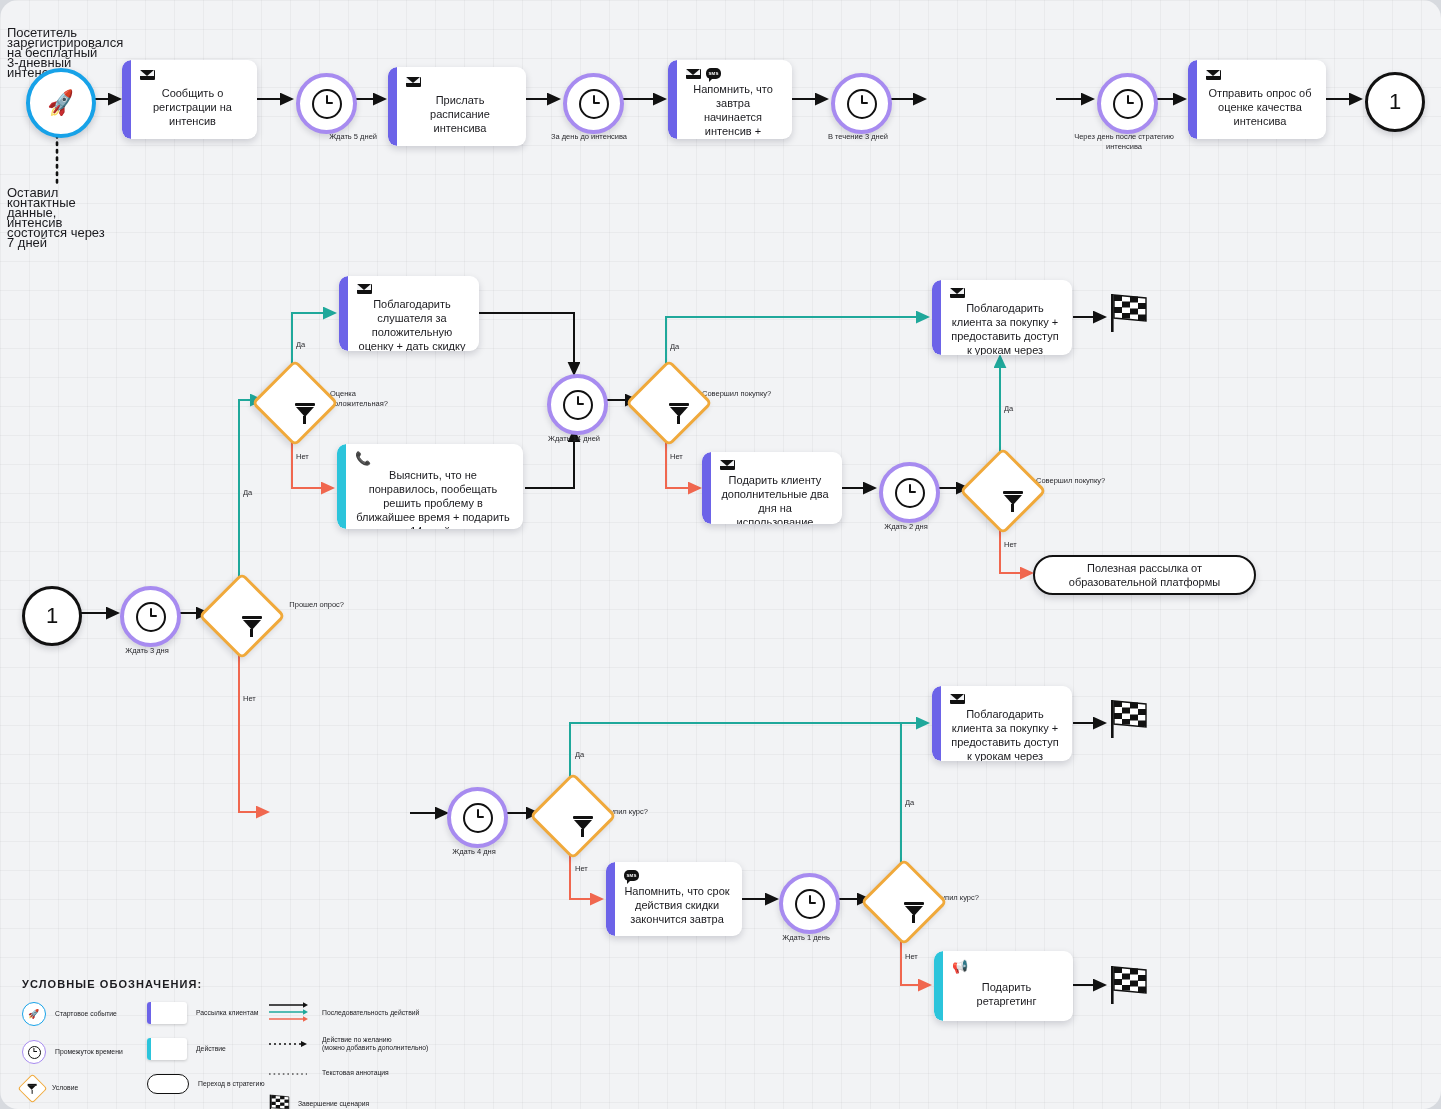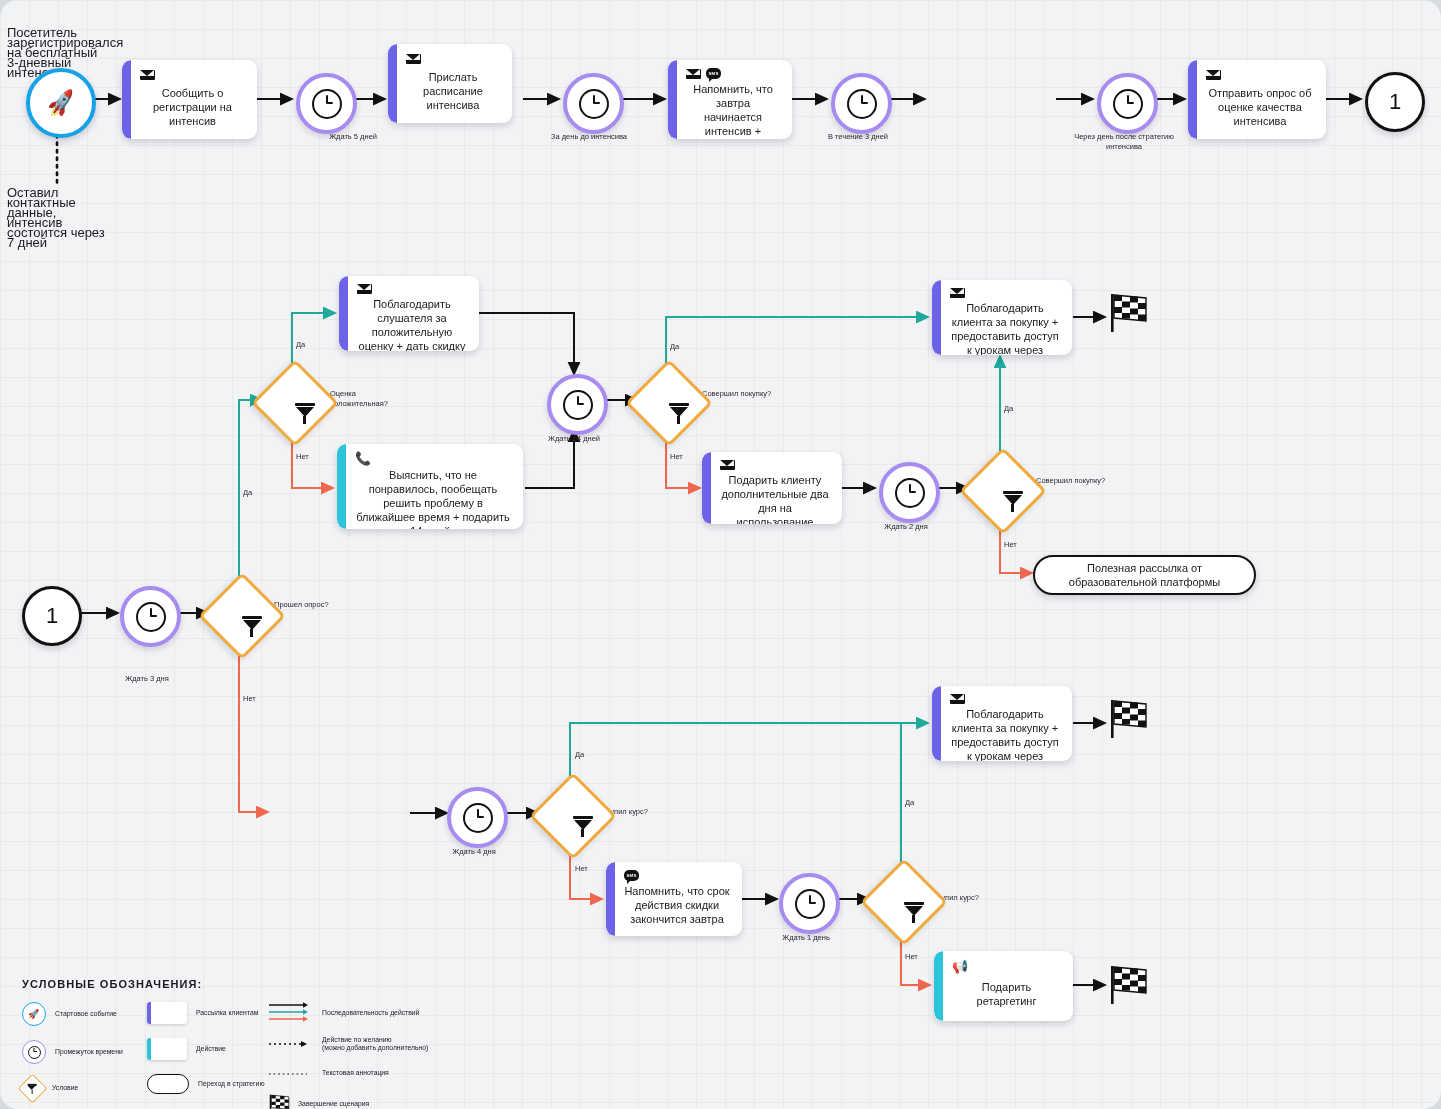--- a/index.html
+++ b/index.html
@@ -256,21 +256,21 @@
         </div>
       <div class="txt">Сообщить о регистрации на интенсив</div>
     </div>
   </div>
 
   <div class="timer" style="left:296px;top:73px;">
     <div class="clockface"></div>
   </div>
   <div class="tlabel" style="left:267px;top:132px;text-align:right;">Ждать 5 дней</div>
 
-  <div class="card mail" style="left:388px;top:44px;width:124px;height:79px;">
+  <div class="card mail" style="left:388px;top:67px;width:138px;height:79px;">
     <div class="bar"></div>
     <div class="inner">
       <div class="icons">
           <span class="ic ic-mail">
             <span class="env"></span>
           </span>
         </div>
       <div class="txt">Прислать расписание интенсива</div>
     </div>
   </div>
@@ -316,28 +316,28 @@
     </div>
   </div>
 
   <div class="conn" style="left:1365px;top:72px;">1</div>
 
   <div class="conn" style="left:22px;top:586px;">1</div>
 
   <div class="timer" style="left:120px;top:586px;">
     <div class="clockface"></div>
   </div>
-  <div class="tlabel" style="left:92px;top:646px;margin-top:28px;">Ждать 3 дня</div>
+  <div class="tlabel" style="left:92px;top:646px;">Ждать 3 дня</div>
 
   <div class="cond" style="left:211px;top:585px;">
     <span class="funnel">
       <span class="funnel-g"><span class="t"></span><span class="v"></span><span class="s"></span></span>
     </span>
   </div>
-  <div class="clabel" style="left:274px;top:600px;">Прошел опрос?</div>
+  <div class="clabel" style="left:274px;top:600px;text-align:right;">Прошел опрос?</div>
   <div class="edgelabel" style="left:243px;top:488px;">Да</div>
   <div class="edgelabel" style="left:243px;top:694px;">Нет</div>
 
   <div class="cond" style="left:264px;top:372px;">
     <span class="funnel">
       <span class="funnel-g"><span class="t"></span><span class="v"></span><span class="s"></span></span>
     </span>
   </div>
   <div class="clabel" style="left:330px;top:389px;">Оценка положительная?</div>
   <div class="edgelabel" style="left:296px;top:340px;">Да</div>

